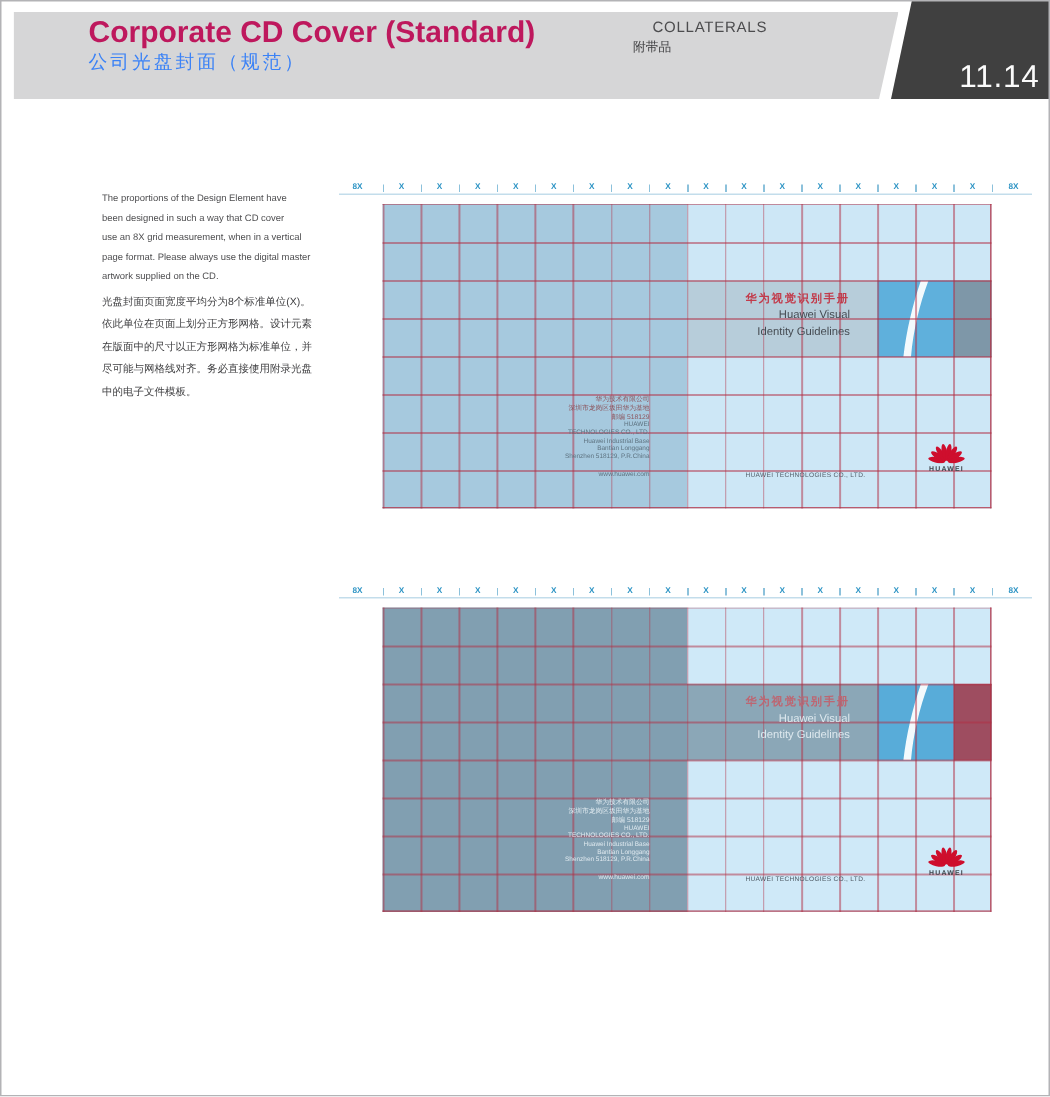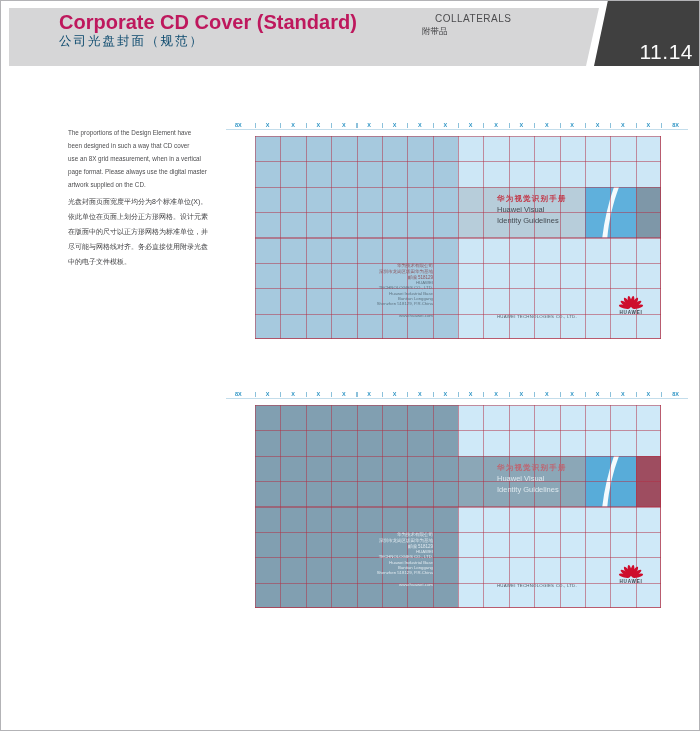--- a/index.html
+++ b/index.html
@@ -7,21 +7,21 @@
     width:700px;height:731px;position:relative;background:#ffffff;
     font-family:"Liberation Sans", sans-serif;overflow:hidden;
     --gl:rgba(178,45,66,0.5);
   }
   .page-border{position:absolute;inset:0;border:1px solid #b3b3b6;pointer-events:none;z-index:50;}
 
   
   .header-band{position:absolute;left:9px;top:8px;width:590px;height:58px;background:#d6d6d7;
     clip-path:polygon(0 0,100% 0,calc(100% - 13px) 100%,0 100%);}
   .header-title{position:absolute;left:59px;top:11px;font-size:20px;font-weight:700;color:#be185d;}
-  .header-subtitle{position:absolute;left:59px;top:33px;font-size:12.5px;color:#0c4a6e;letter-spacing:2px;}
+  .header-subtitle{position:absolute;left:59px;top:33px;font-size:12.5px;color:#3b82f6;letter-spacing:2px;}
   .section-en{position:absolute;left:435px;top:13px;font-size:10px;color:#4c4c4e;letter-spacing:0.5px;}
   .section-cn{position:absolute;left:422px;top:26px;font-size:8.5px;color:#3f3f41;}
   .page-num-block{position:absolute;left:594px;top:0;width:106px;height:66px;background:#404040;
     clip-path:polygon(14px 0,100% 0,100% 100%,0 100%);}
   .page-num{position:absolute;right:7px;bottom:2px;font-size:21px;color:#fbfbfb;letter-spacing:0.5px;}
 
   
   .intro{position:absolute;left:68px;top:126px;width:152px;}
   .intro-en div{font-size:6.3px;line-height:13px;color:#4e4e50;}
   .intro-cn{margin-top:3px;}
@@ -47,21 +47,21 @@
   .design-square{position:absolute;left:329.875px;top:50.75px;width:50.75px;height:50.75px;background:var(--square);}
   .design-square svg{display:block;width:100%;height:100%;}
   .design-accent{position:absolute;left:380.625px;top:50.75px;width:25.375px;height:50.75px;background:var(--accent);}
   .gridlines{position:absolute;inset:0;
     background-image:repeating-linear-gradient(to right,var(--gl) 0 1px,transparent 1px 25.375px),
                      repeating-linear-gradient(to bottom,var(--gl) 0 1px,transparent 1px 25.375px);
     border-right:1px solid var(--gl);border-bottom:1px solid var(--gl);}
 
   .cover-title{position:absolute;left:242px;top:57px;z-index:5;}
   .cover-title-cn{font-size:7.5px;letter-spacing:1.2px;line-height:11px;color:var(--titleCn);font-weight:700;}
-  .cover-title-en{font-size:7.5px;line-height:11px;color:var(--titleEn);}
+  .cover-title-en{font-size:7.5px;line-height:11px;color:var(--titleEn);text-align:right;}
 
   .cover-address{position:absolute;right:228px;top:127px;text-align:right;z-index:5;}
   .addr-cn div{font-size:4.5px;line-height:5.8px;color:var(--addrCn);}
   .addr-en div{font-size:4.3px;line-height:5.1px;color:var(--addrEn);}
   .cover-website{position:absolute;right:228px;top:177px;font-size:4.4px;color:var(--addrEn);z-index:5;}
   .cover-company{position:absolute;left:242px;top:178px;font-size:4.4px;letter-spacing:0.2px;color:var(--small);z-index:5;}
 
   .cover-logo{position:absolute;left:362px;top:158px;width:28px;text-align:center;z-index:5;}
   .cover-logo svg{display:block;margin:0 auto;}
   .logo-word{font-size:4.6px;font-weight:700;color:#3d434a;letter-spacing:0.8px;margin-top:1px;}

